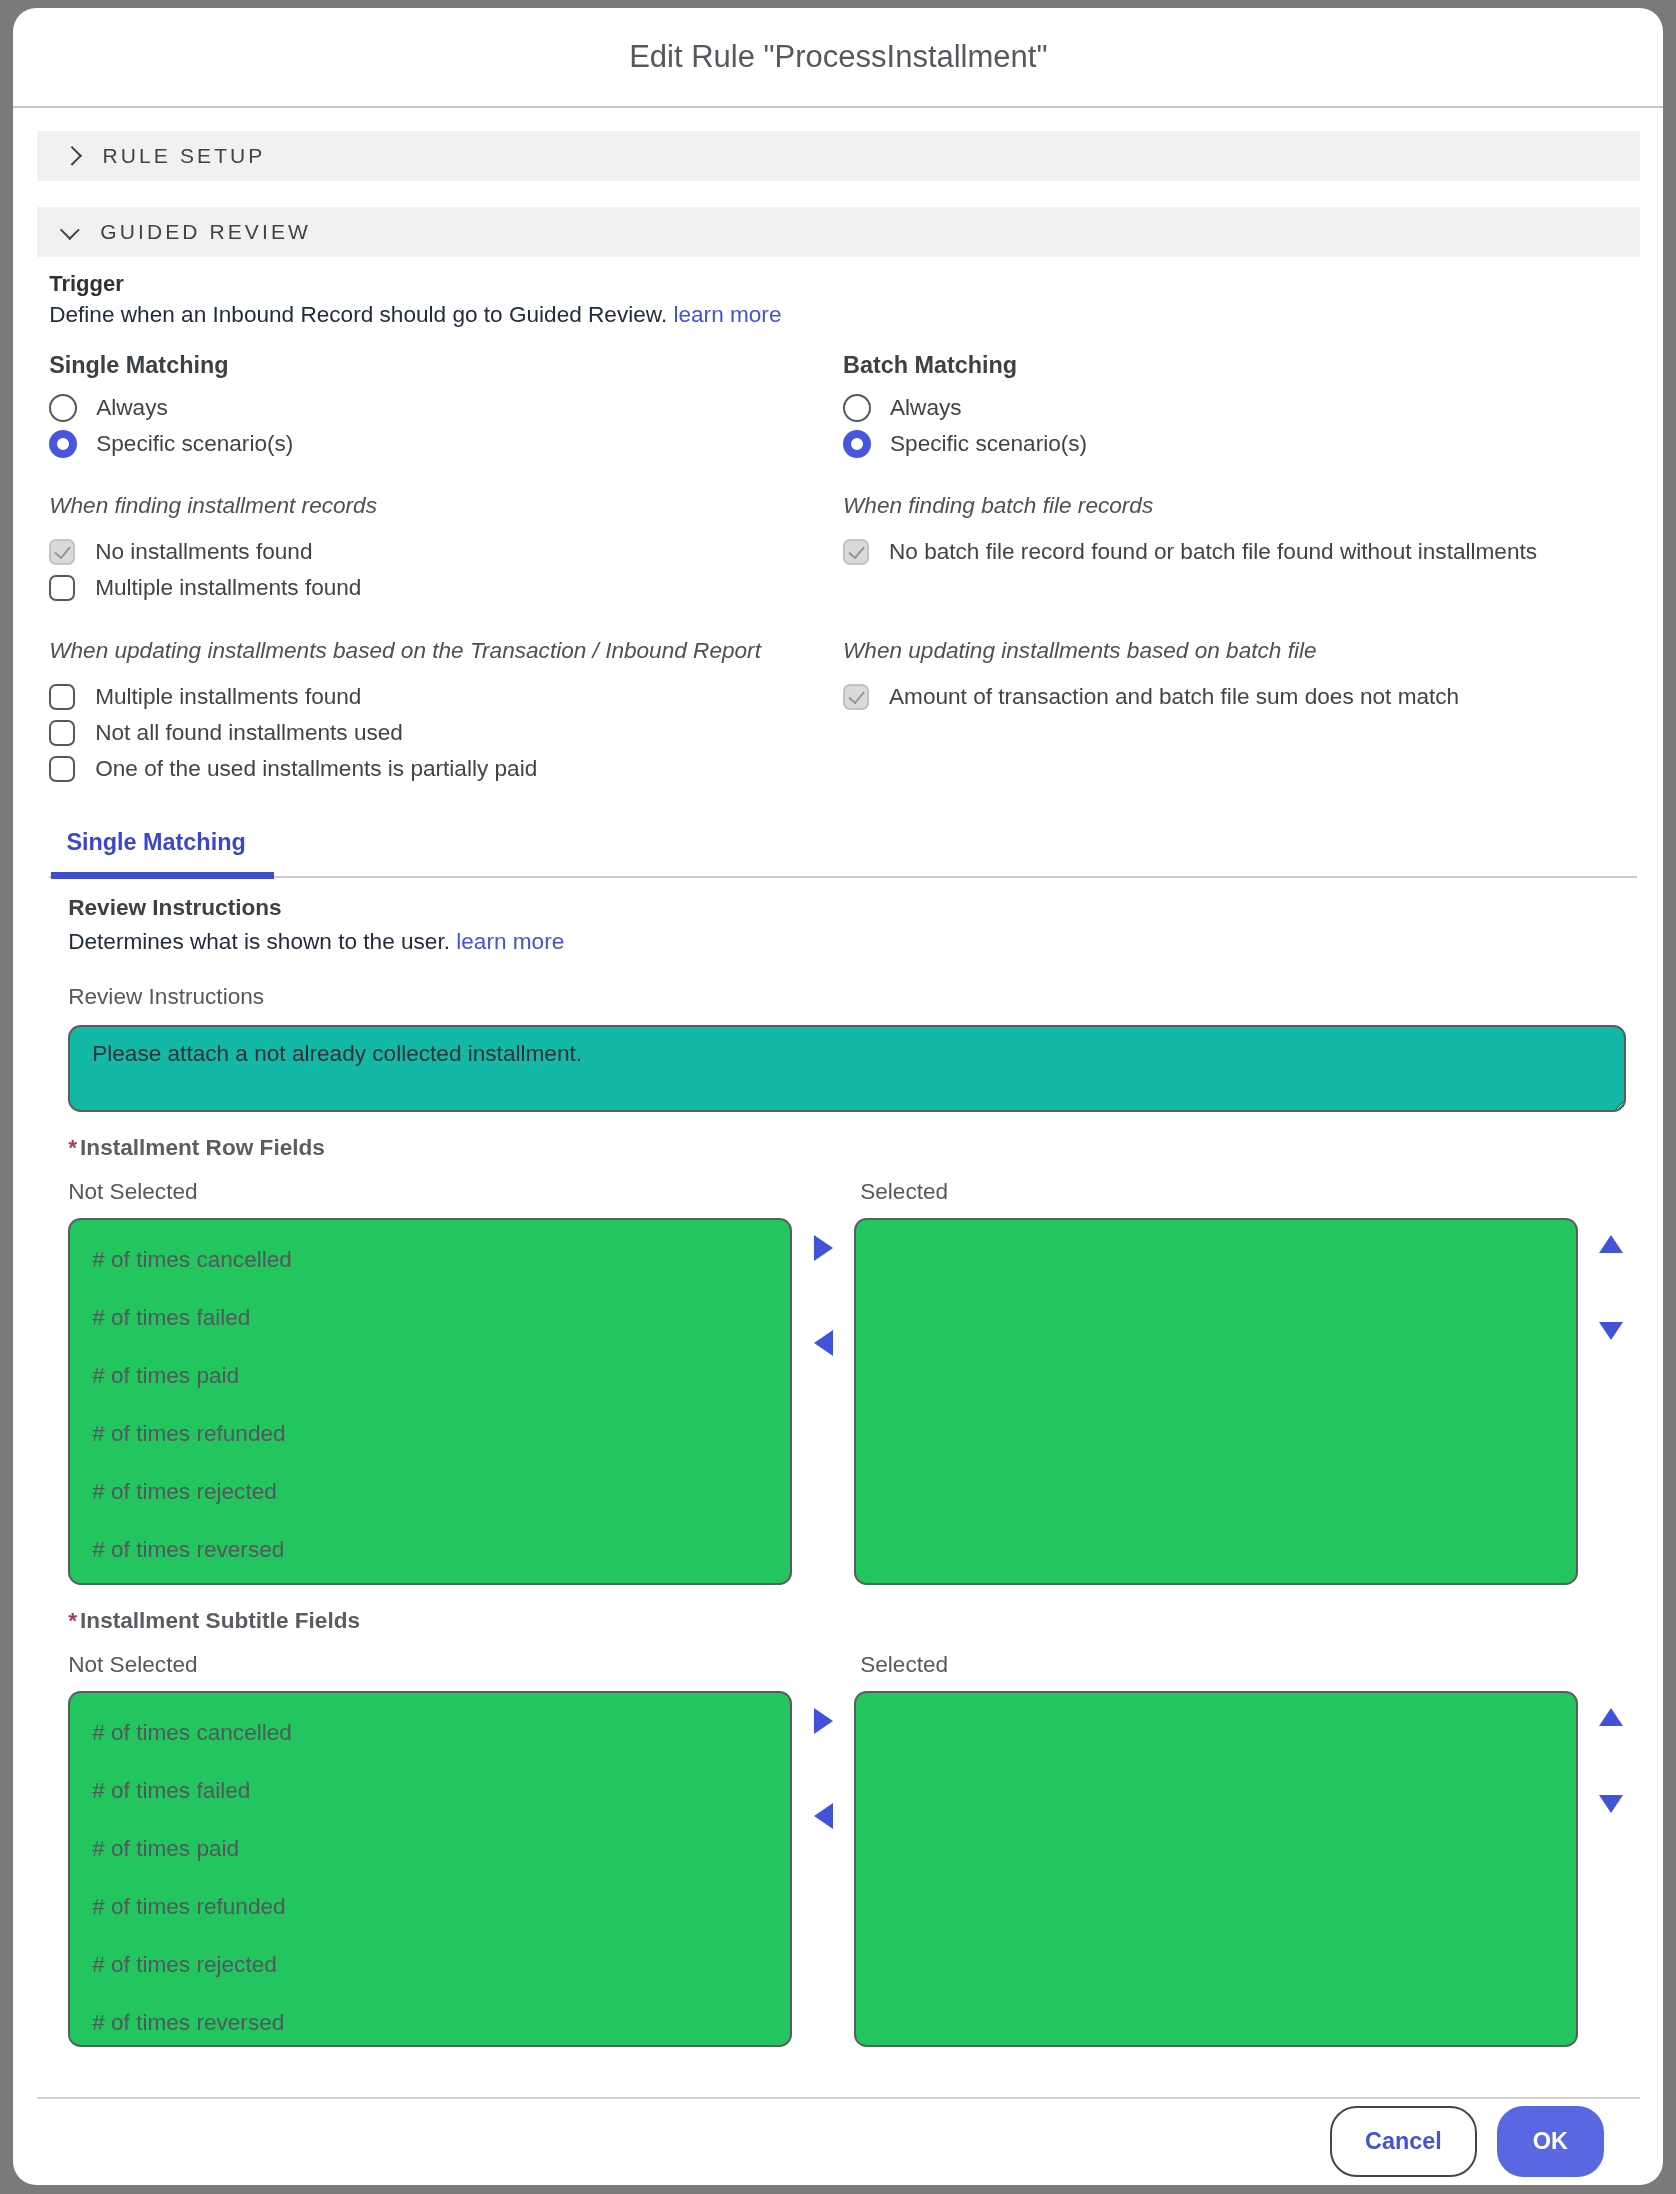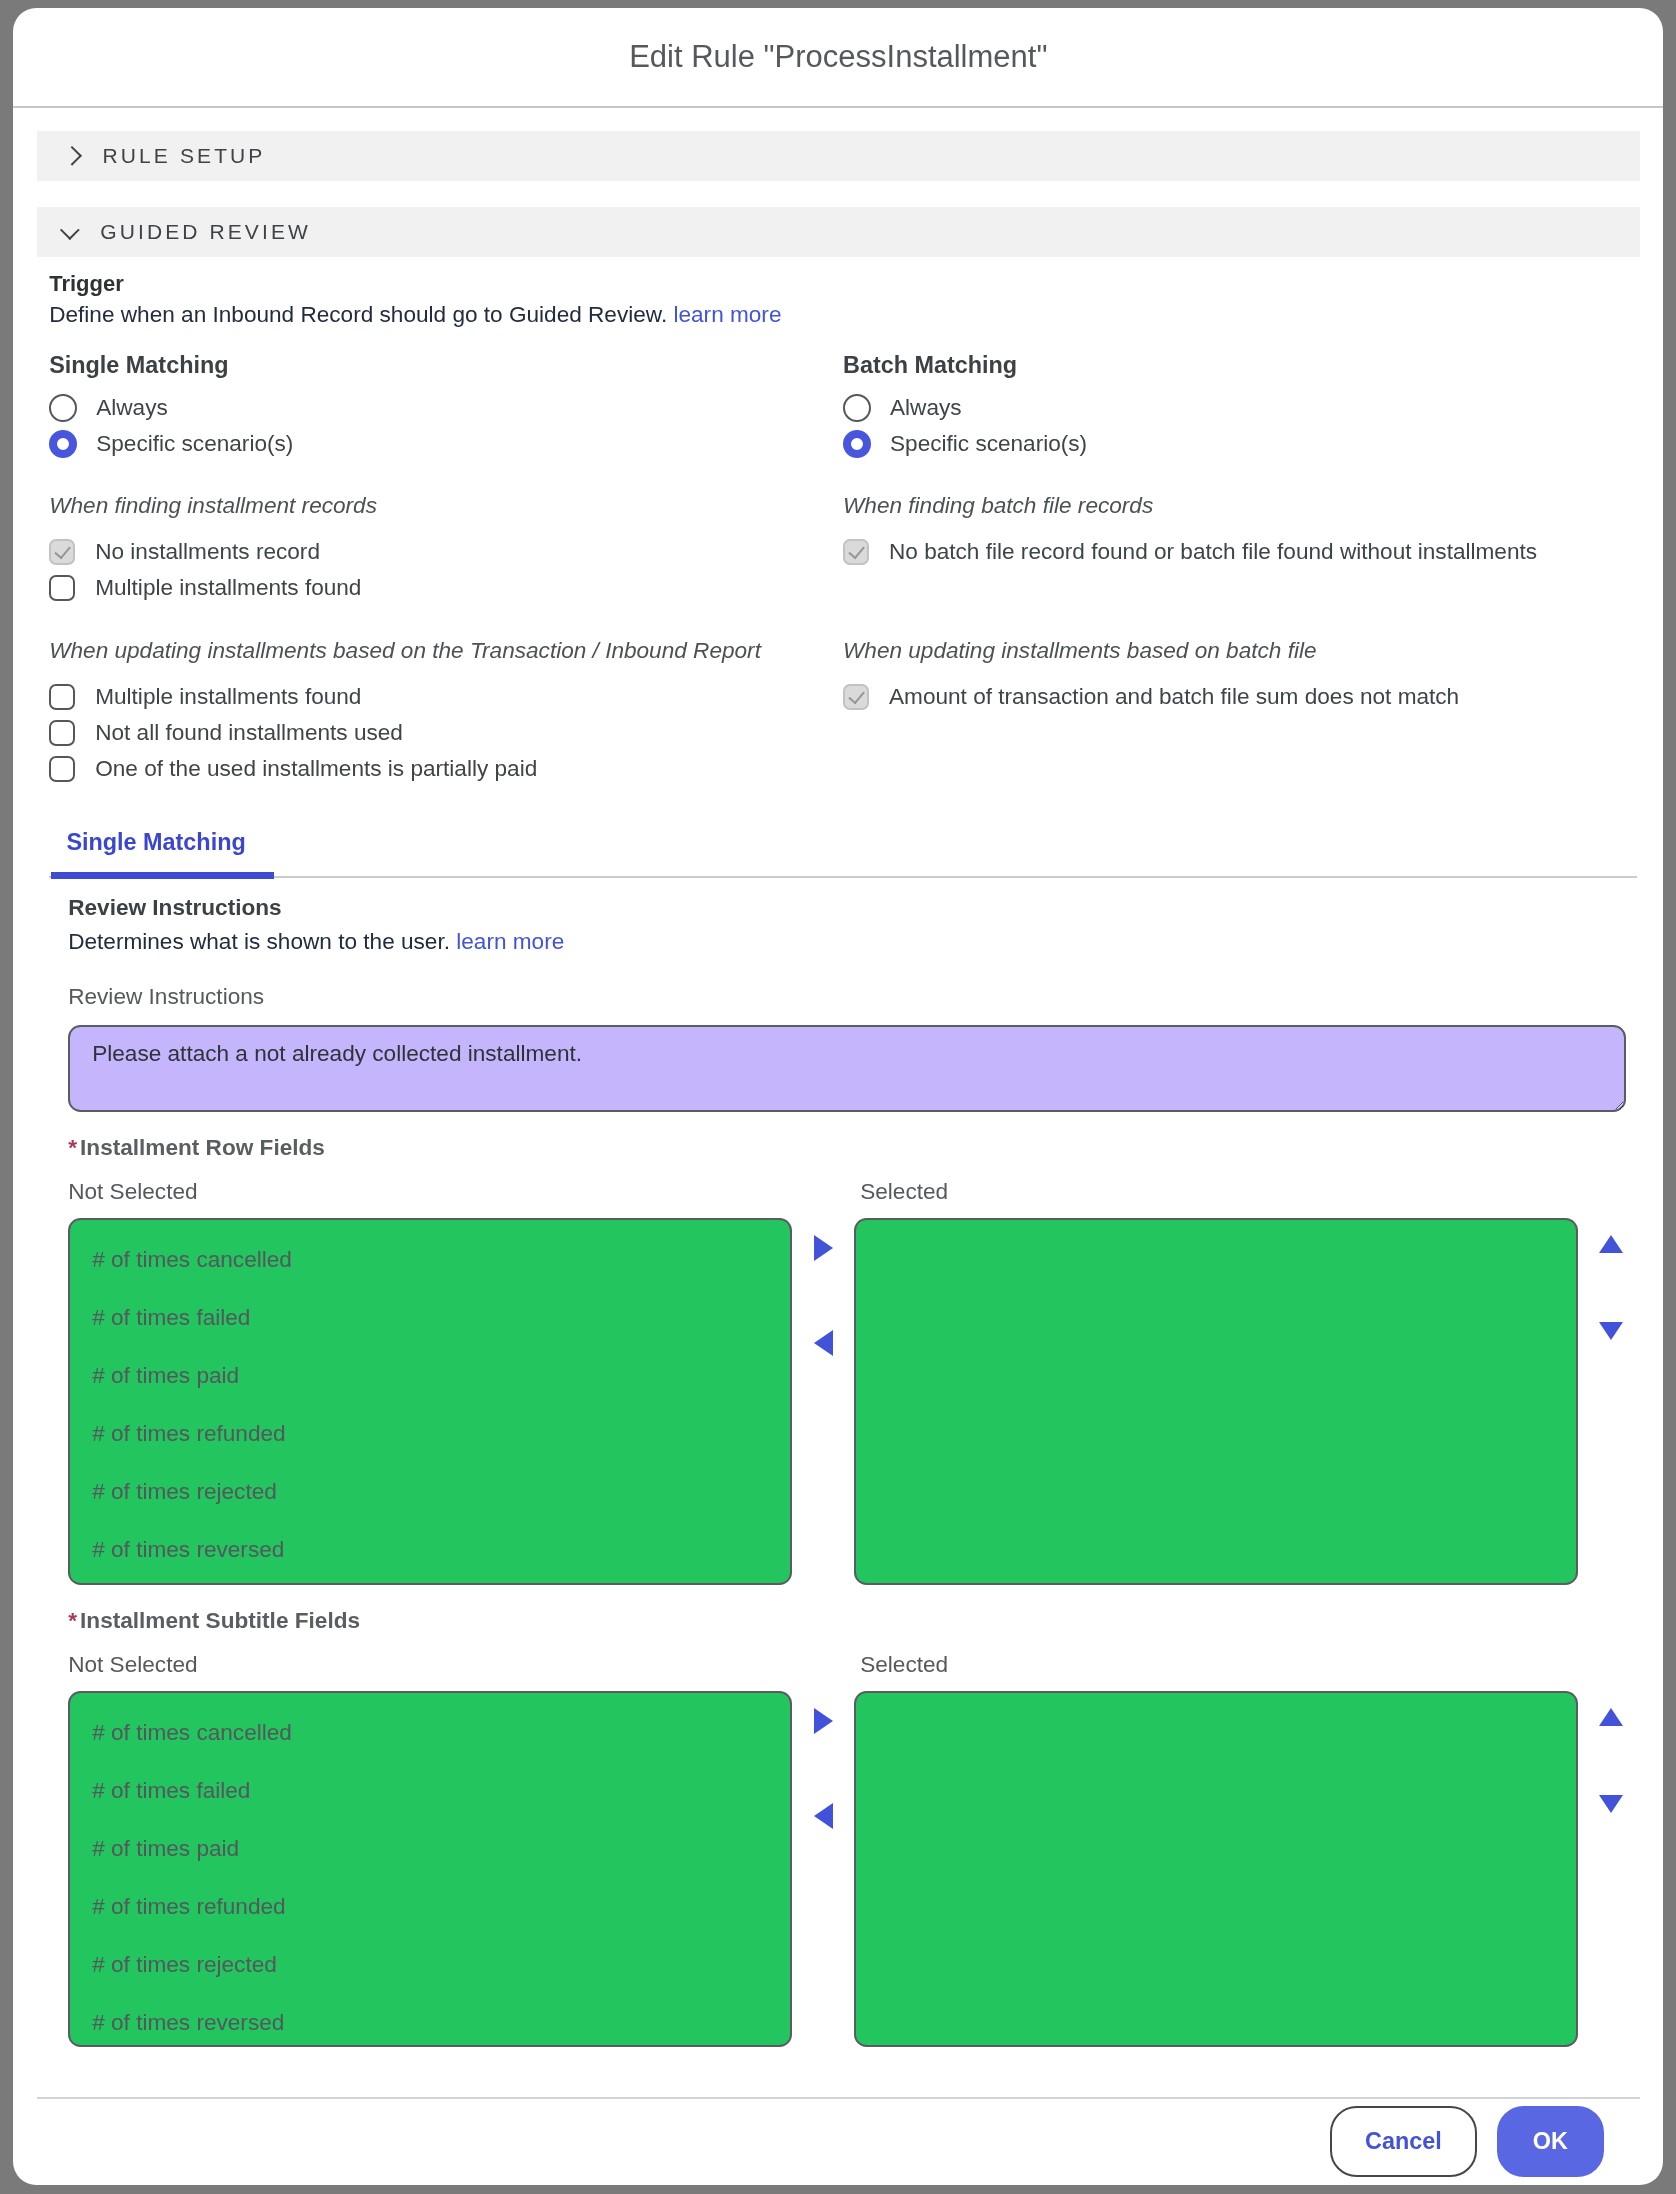--- a/index.html
+++ b/index.html
@@ -52,21 +52,21 @@
   .tab{display:inline-block;font-size:23.4px;font-weight:bold;color:#3b46cf;
        padding:0 28px 15.6px 15.6px;border-bottom:7px solid #3f4bd3;margin-bottom:-2.3px;cursor:pointer;}
   
   .panel{padding:0 11px 0 19px;}
   .review-heading{margin-top:15.6px;font-size:22.6px;font-weight:bold;color:#3c4145;line-height:28px;}
   .review-desc{margin-top:6.2px;font-size:22.6px;color:#222c3e;line-height:28px;}
   .field-label{margin-top:28px;font-size:22.6px;color:#55595d;line-height:26.5px;}
   .review-input{
     display:block;margin-top:14px;width:100%;height:87px;box-sizing:border-box;
     border:2px solid #595d61;border-radius:12.5px;padding:14px 22px;
-    font-family:"Liberation Sans",sans-serif;font-size:22.6px;color:#2f3337;resize:vertical;outline:none;background:#c4b5fd;
+    font-family:"Liberation Sans",sans-serif;font-size:22.6px;color:#2f3337;resize:vertical;outline:none;background:#14b8a6;
   }
   .fieldset-title{margin-top:22px;font-size:22.6px;font-weight:bold;color:#5a5e62;line-height:28px;}
   .req{color:#a63a60;margin-right:3.1px;}
   .dual-labels{display:grid;grid-template-columns:1fr 62px 1fr 48px;margin-top:17px;font-size:22.6px;color:#55595d;line-height:26.5px;}
   .dual-labels .right-label{grid-column:3;padding-left:6.2px;}
   .dual{display:grid;grid-template-columns:1fr 62px 1fr 48px;margin-top:12.5px;}
   .listbox{box-sizing:border-box;border:2px solid #595d61;border-radius:12.5px;background:#22c55e;padding-top:11px;overflow:hidden;}
   .dual.rows .listbox{height:367px;}
   .dual.subs .listbox{height:356px;}
   .list-option{height:58px;display:flex;align-items:center;padding:0 22px;font-size:22.6px;color:#54585c;cursor:pointer;}
@@ -139,21 +139,21 @@
             <span>Specific scenario(s)</span>
           </div>
         </div>
 
         <div class="cell group-heading gh-1">When finding installment records</div>
         <div class="cell group-heading gh-1">When finding batch file records</div>
 
         <div class="cell">
           <div class="cb-row">
             <span class="checkbox" data-checked="true" data-disabled="true"></span>
-            <span>No installments record</span>
+            <span>No installments found</span>
           </div>
           <div class="cb-row">
             <span class="checkbox" data-checked="false" data-disabled="false"></span>
             <span>Multiple installments found</span>
           </div>
         </div>
         <div class="cell">
           <div class="cb-row">
             <span class="checkbox" data-checked="true" data-disabled="true"></span>
             <span>No batch file record found or batch file found without installments</span>

